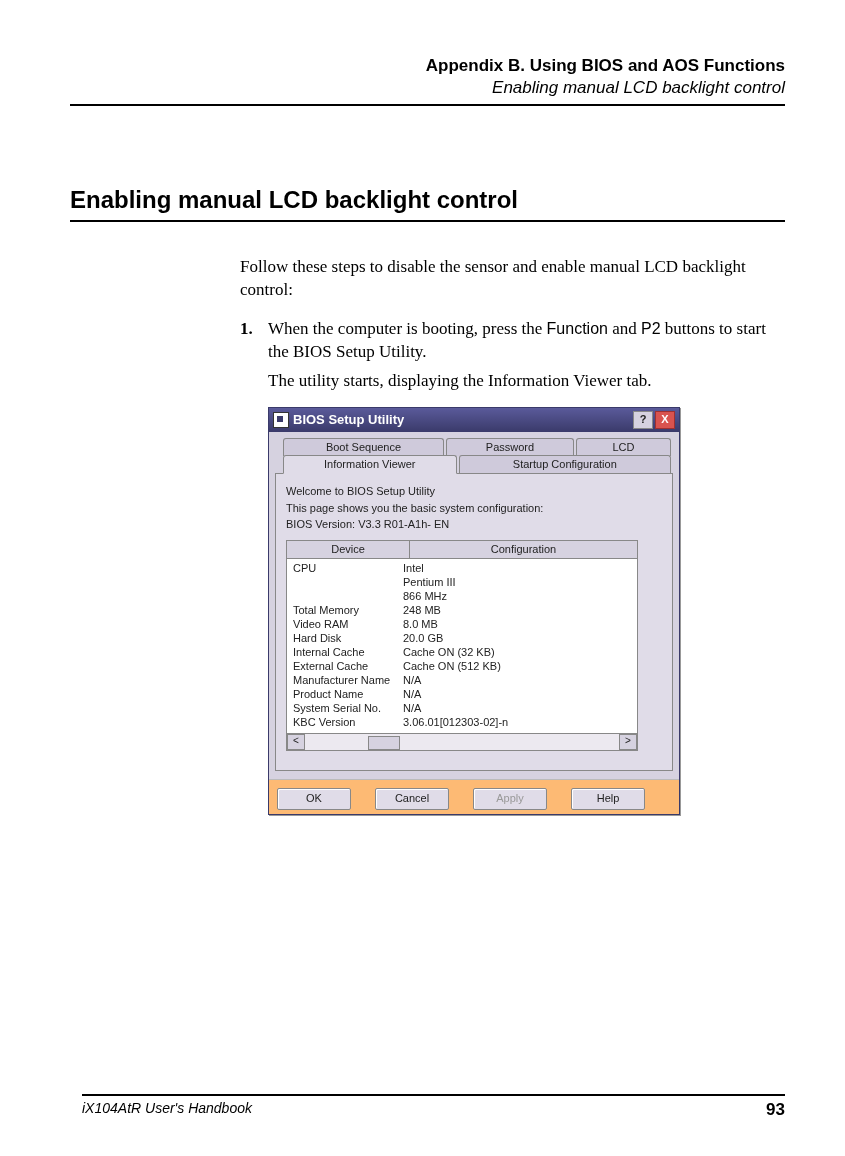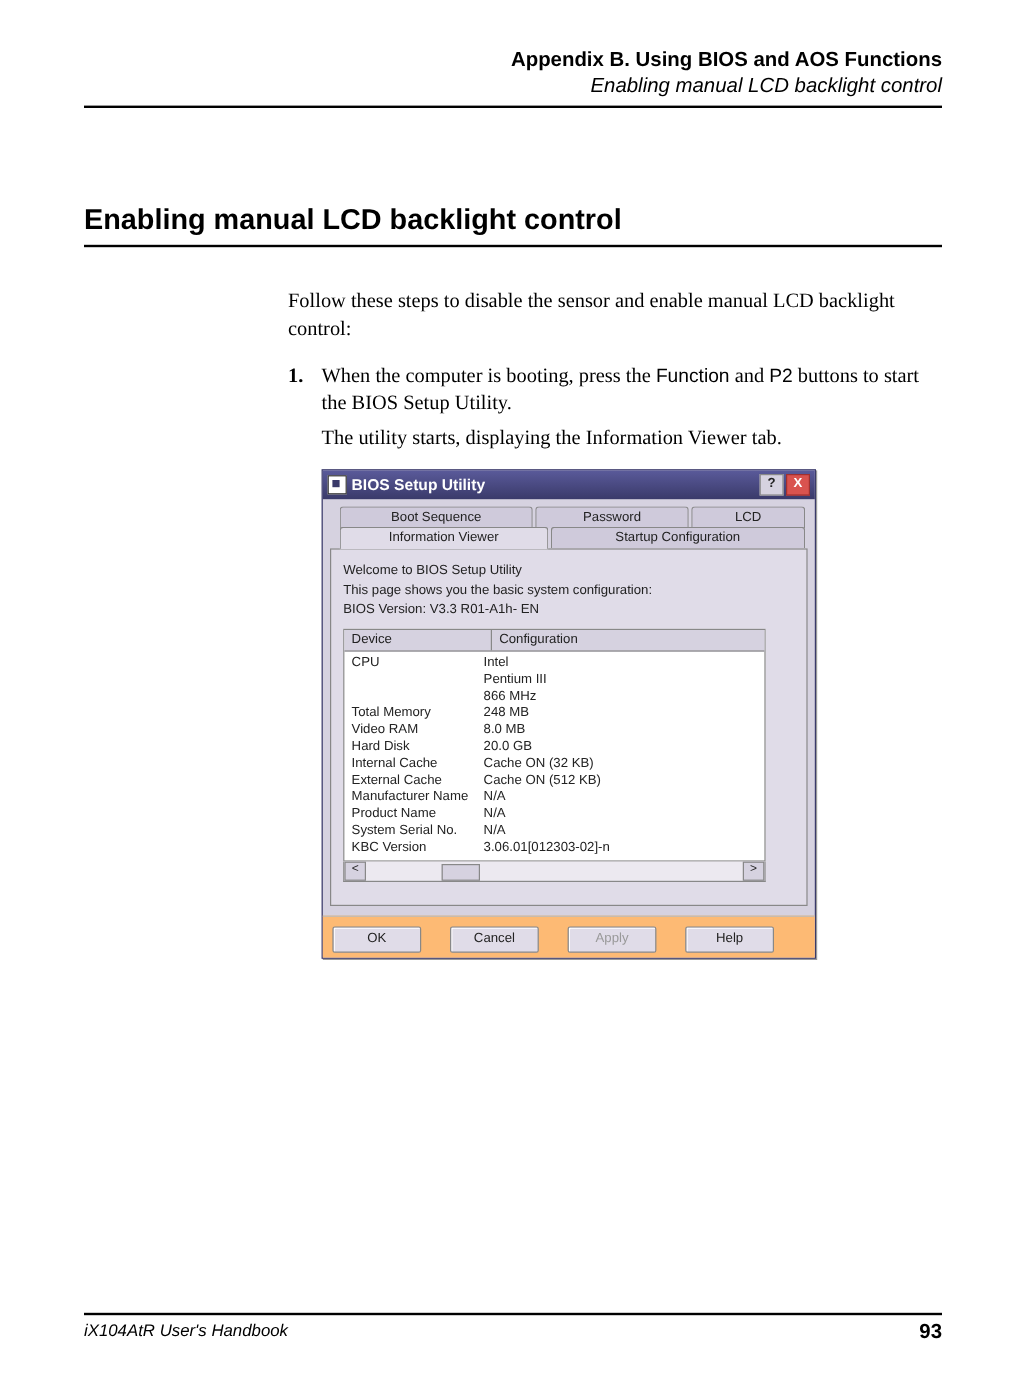--- a/index.html
+++ b/index.html
@@ -20,20 +20,21 @@
     position: relative;
   }
   .header-block {
     text-align: right;
     font-family: Arial, Helvetica, sans-serif;
   }
   .header-title {
     font-weight: bold;
     font-size: 17px;
     margin-bottom: 2px;
+    margin-top: 16px;
   }
   .header-sub {
     font-style: italic;
     font-size: 17px;
     margin-bottom: 6px;
   }
   .hr-thick {
     border: none;
     border-top: 2px solid #000;
     margin: 0;
@@ -171,20 +172,21 @@
   .device-table {
     border: 1px solid #888;
     background: #fff;
     margin-top: 8px;
     width: 350px;
   }
   .dt-head {
     display: flex;
     background: #d6d2e0;
     border-bottom: 1px solid #888;
+    text-align: center;
   }
   .dt-head .col {
     padding: 1px 6px;
     border-right: 1px solid #888;
   }
   .dt-head .col:last-child { border-right: none; }
   .col-dev { width: 110px; }
   .col-cfg { flex: 1; }
   .dt-body {
     padding: 2px 4px 4px 0;
@@ -240,21 +242,21 @@
     text-align: center;
     line-height: 18px;
     cursor: pointer;
     border-radius: 2px;
     box-shadow: 1px 1px 0 #fff inset;
   }
   .win-btn.disabled { color: #999; cursor: default; }
 
   .footer {
     position: absolute;
-    left: 70px;
+    left: 82px;
     right: 60px;
     bottom: 36px;
   }
   .footer-hr {
     border: none;
     border-top: 2px solid #000;
     margin: 0 0 4px 0;
   }
   .footer-row {
     display: flex;

